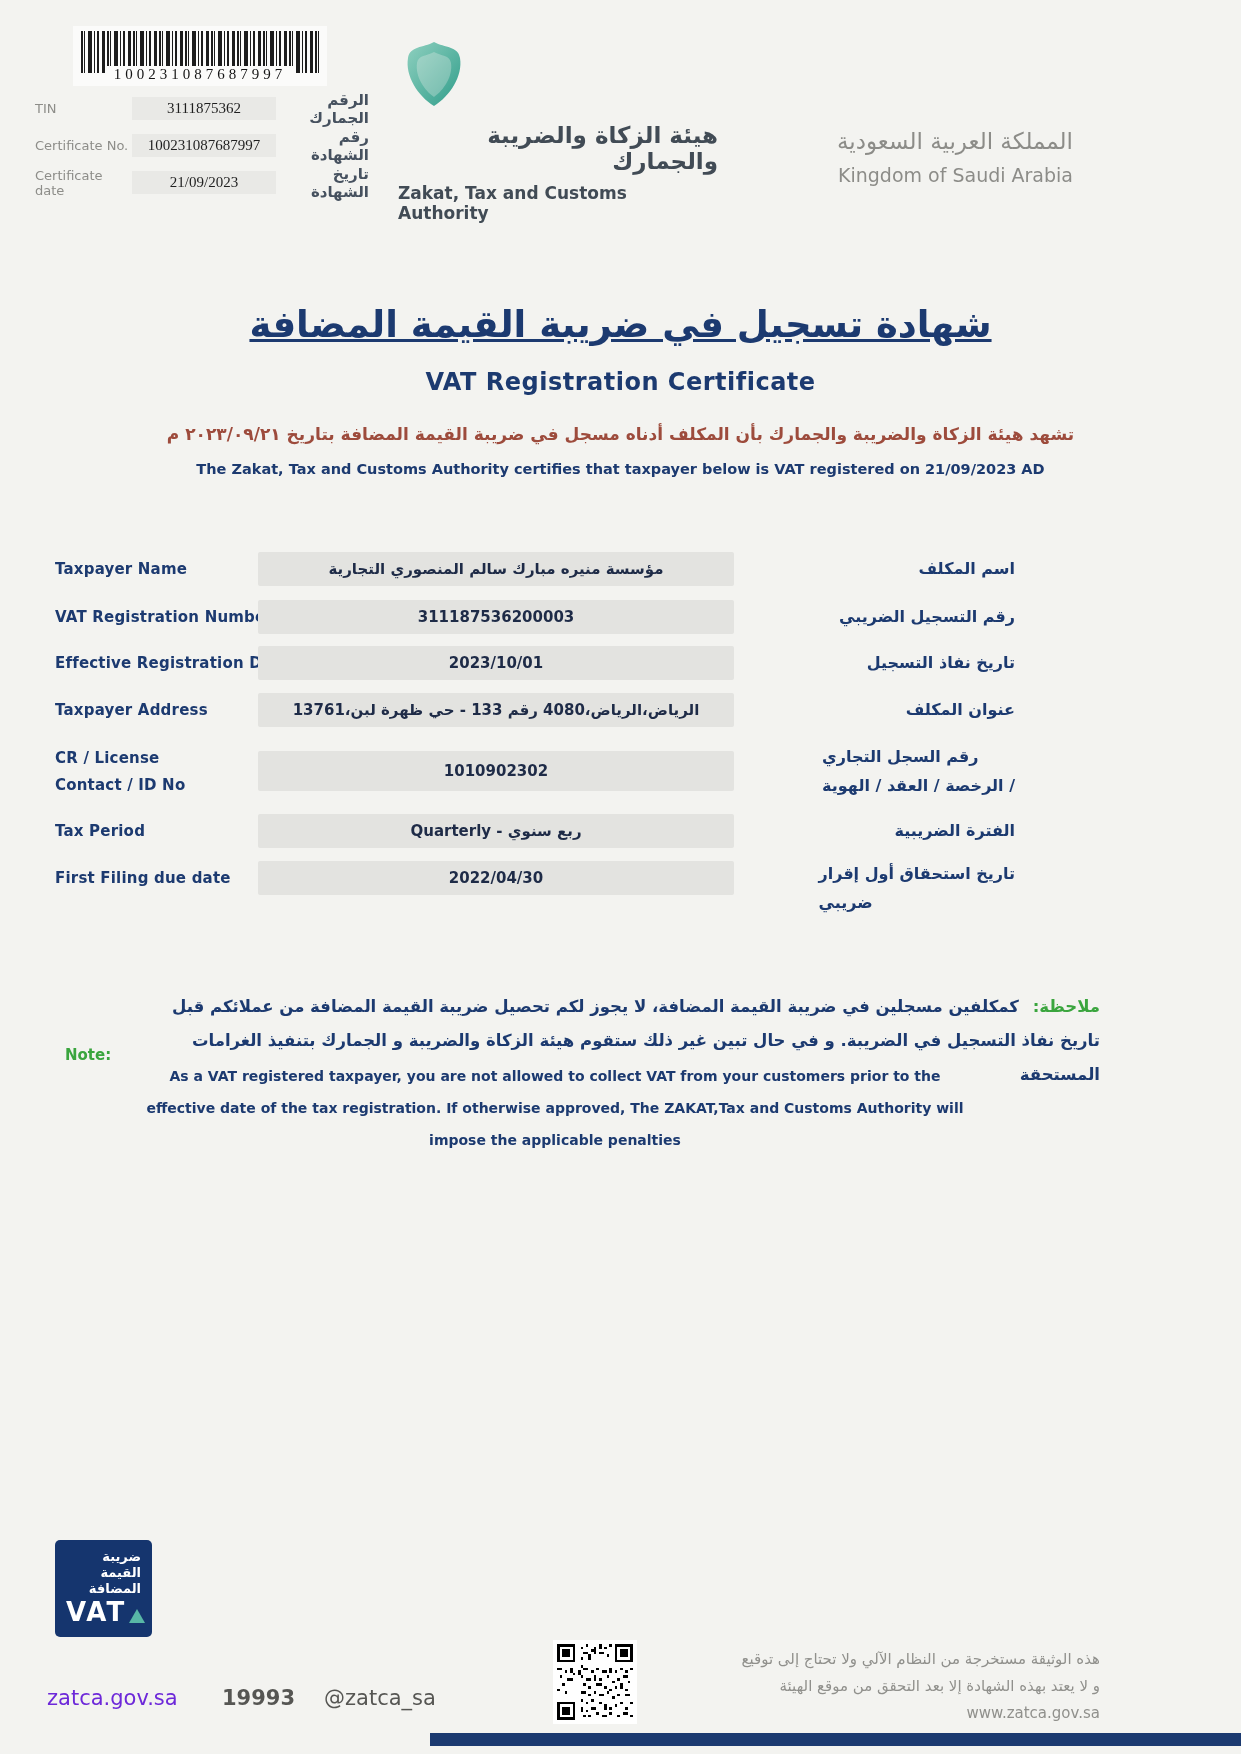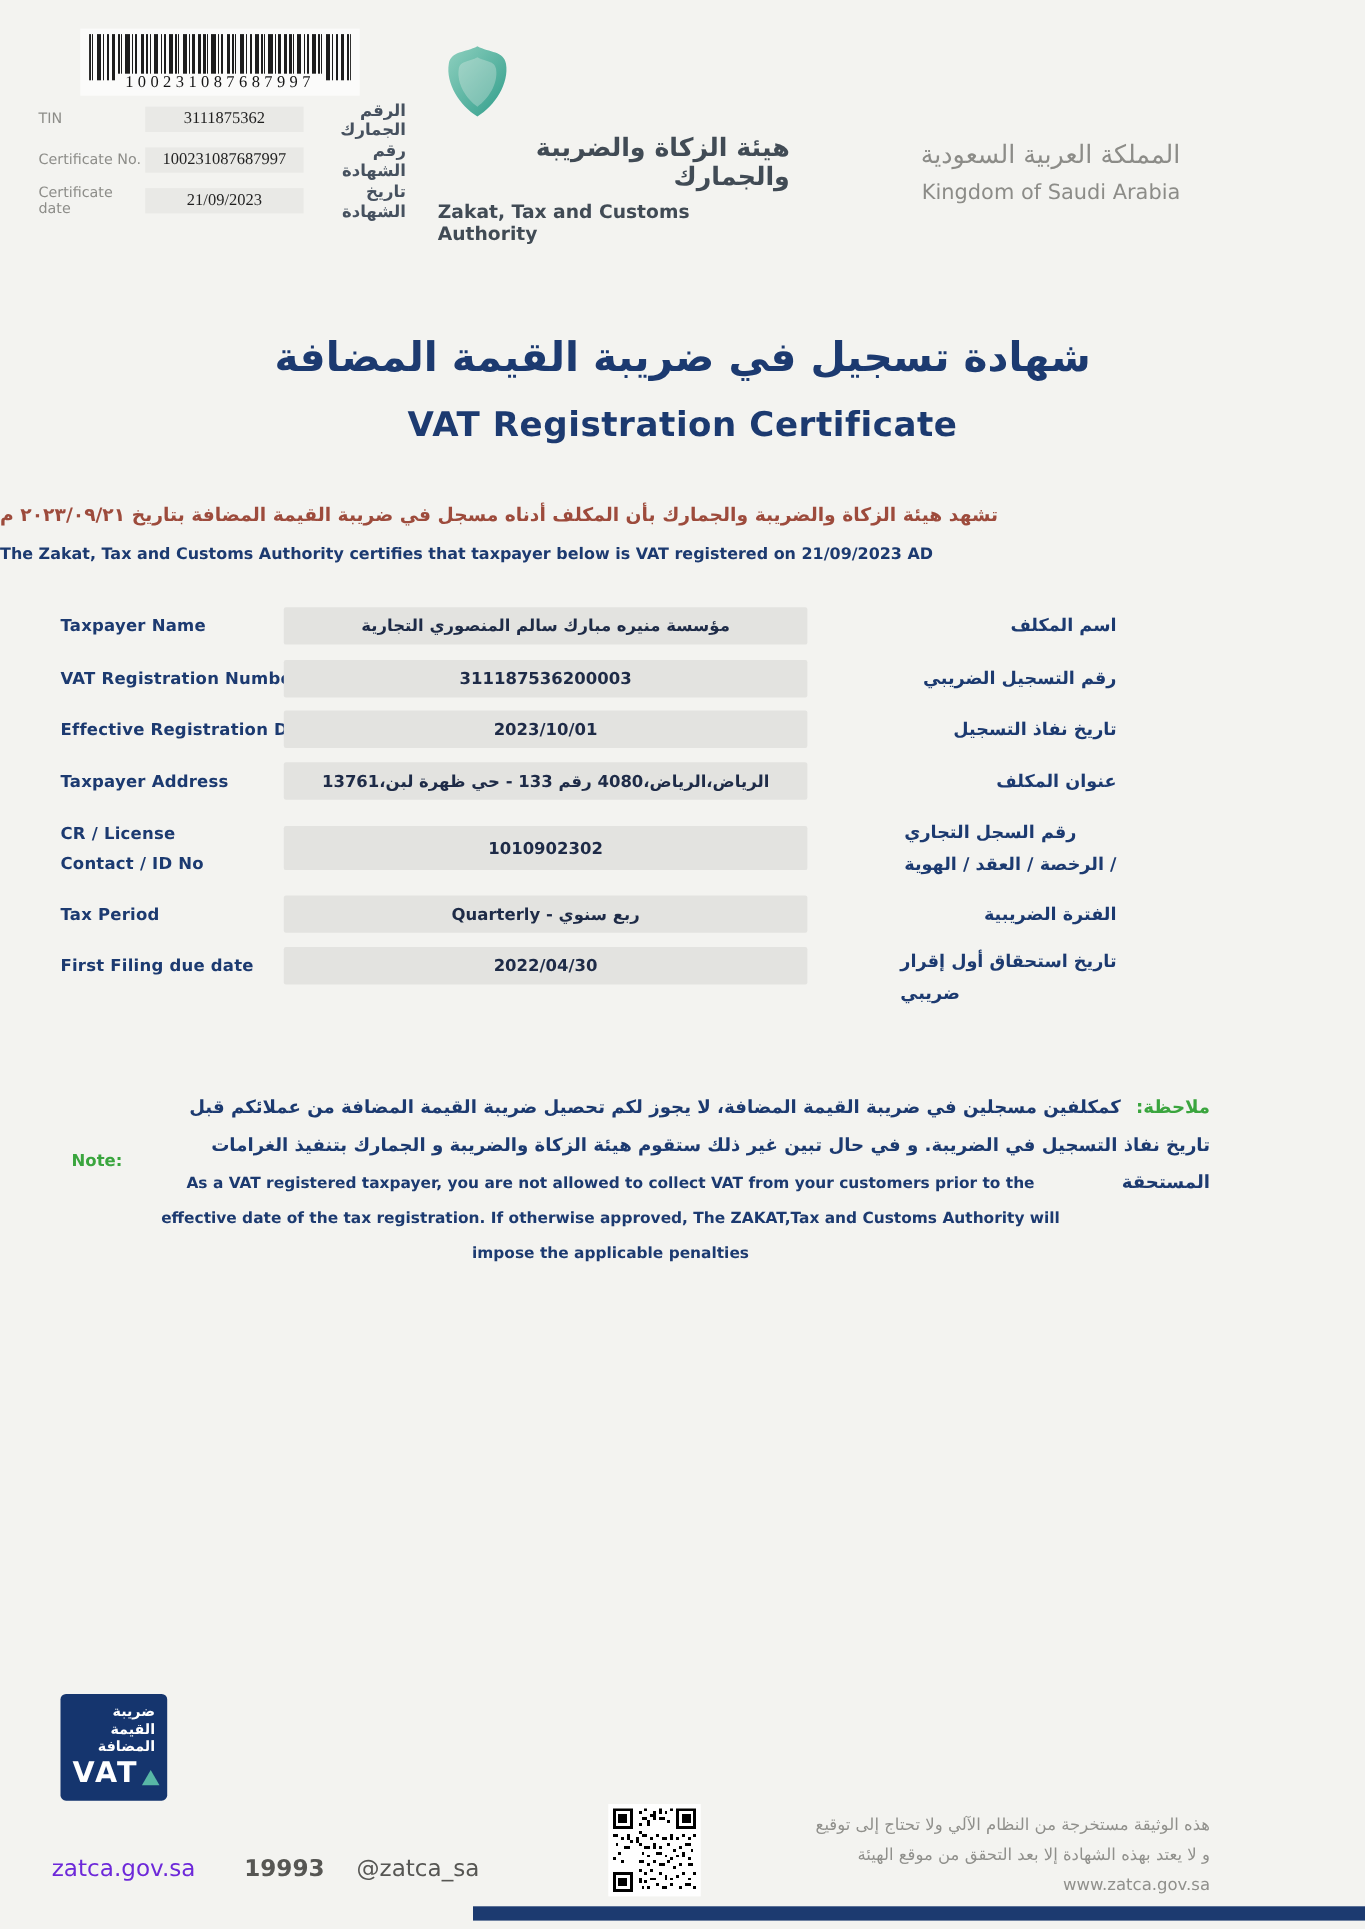--- a/index.html
+++ b/index.html
@@ -26,23 +26,23 @@
   .authority{position:absolute;left:398px;top:38px;width:320px;color:#414b55;}
   .authority .emblem{display:inline-block;}
   .authority .ar{font-size:23px;font-weight:bold;margin-top:8px;direction:rtl;}
   .authority .en{font-size:17px;font-weight:bold;margin-top:9px;}
   .kingdom{position:absolute;right:168px;top:128px;width:280px;text-align:right;color:#8c8c88;}
   .kingdom .ar{font-size:23px;direction:rtl;}
   .kingdom .en{font-size:19px;margin-top:10px;}
 
   
   .main-title{position:absolute;left:0;top:303px;width:100%;text-align:center;color:#1c3a70;}
-  .main-title .ar{font-size:37px;font-weight:bold;direction:rtl;}
-  .main-title .en{font-size:31px;font-weight:bold;margin-top:22px;letter-spacing:.5px;}
-  .certify{position:absolute;left:0;top:459px;width:100%;text-align:left;}
+  .main-title .ar{font-size:37px;font-weight:bold;direction:rtl;text-decoration:underline;}
+  .main-title .en{font-size:24px;font-weight:bold;margin-top:22px;letter-spacing:.5px;}
+  .certify{position:absolute;left:0;top:424px;width:100%;text-align:center;}
   .certify .ar{font-size:17px;font-weight:bold;color:#9d4b3c;direction:rtl;}
   .certify .en{font-size:14.5px;font-weight:bold;color:#1c3a70;margin-top:17px;}
 
   
   .trow{position:absolute;left:0;width:100%;height:34px;}
   .trow > div{position:absolute;top:0;}
   .trow-label-en{left:55px;min-height:34px;display:flex;align-items:center;font-size:15px;font-weight:bold;
       color:#1c3a70;letter-spacing:.2px;line-height:24px;}
   .trow-value{left:258px;width:476px;height:34px;background:#e3e3e0;border-radius:2px;display:flex;
       align-items:center;justify-content:center;font-size:15px;font-weight:bold;color:#1e2b47;}

